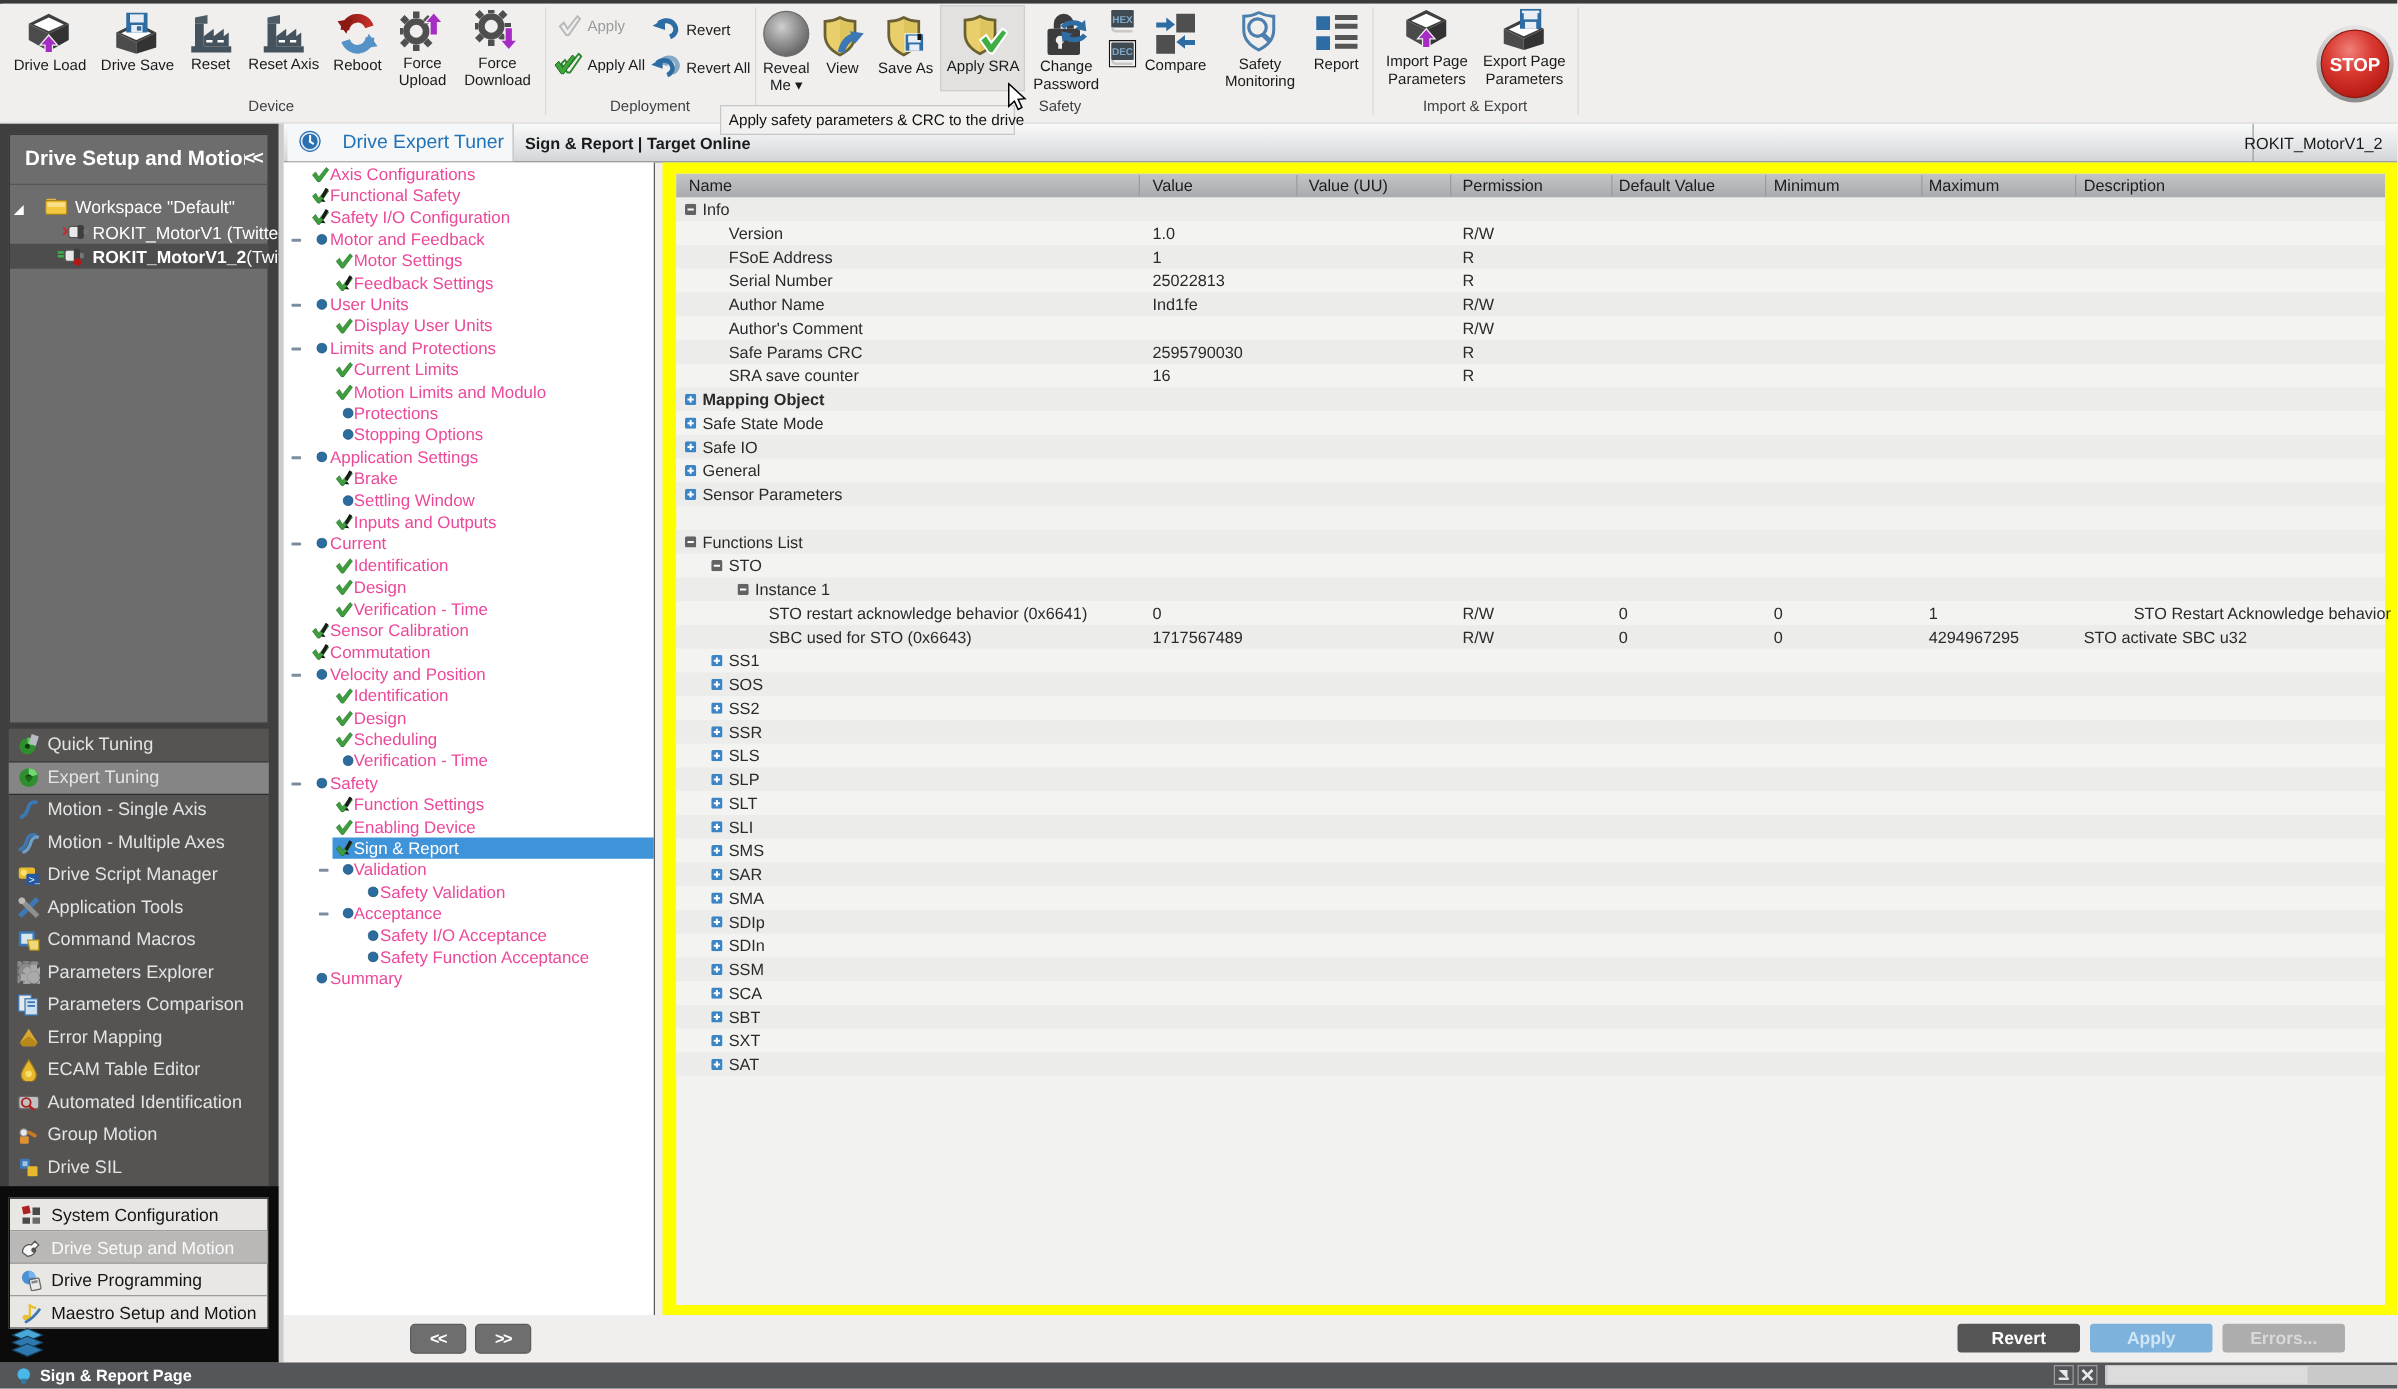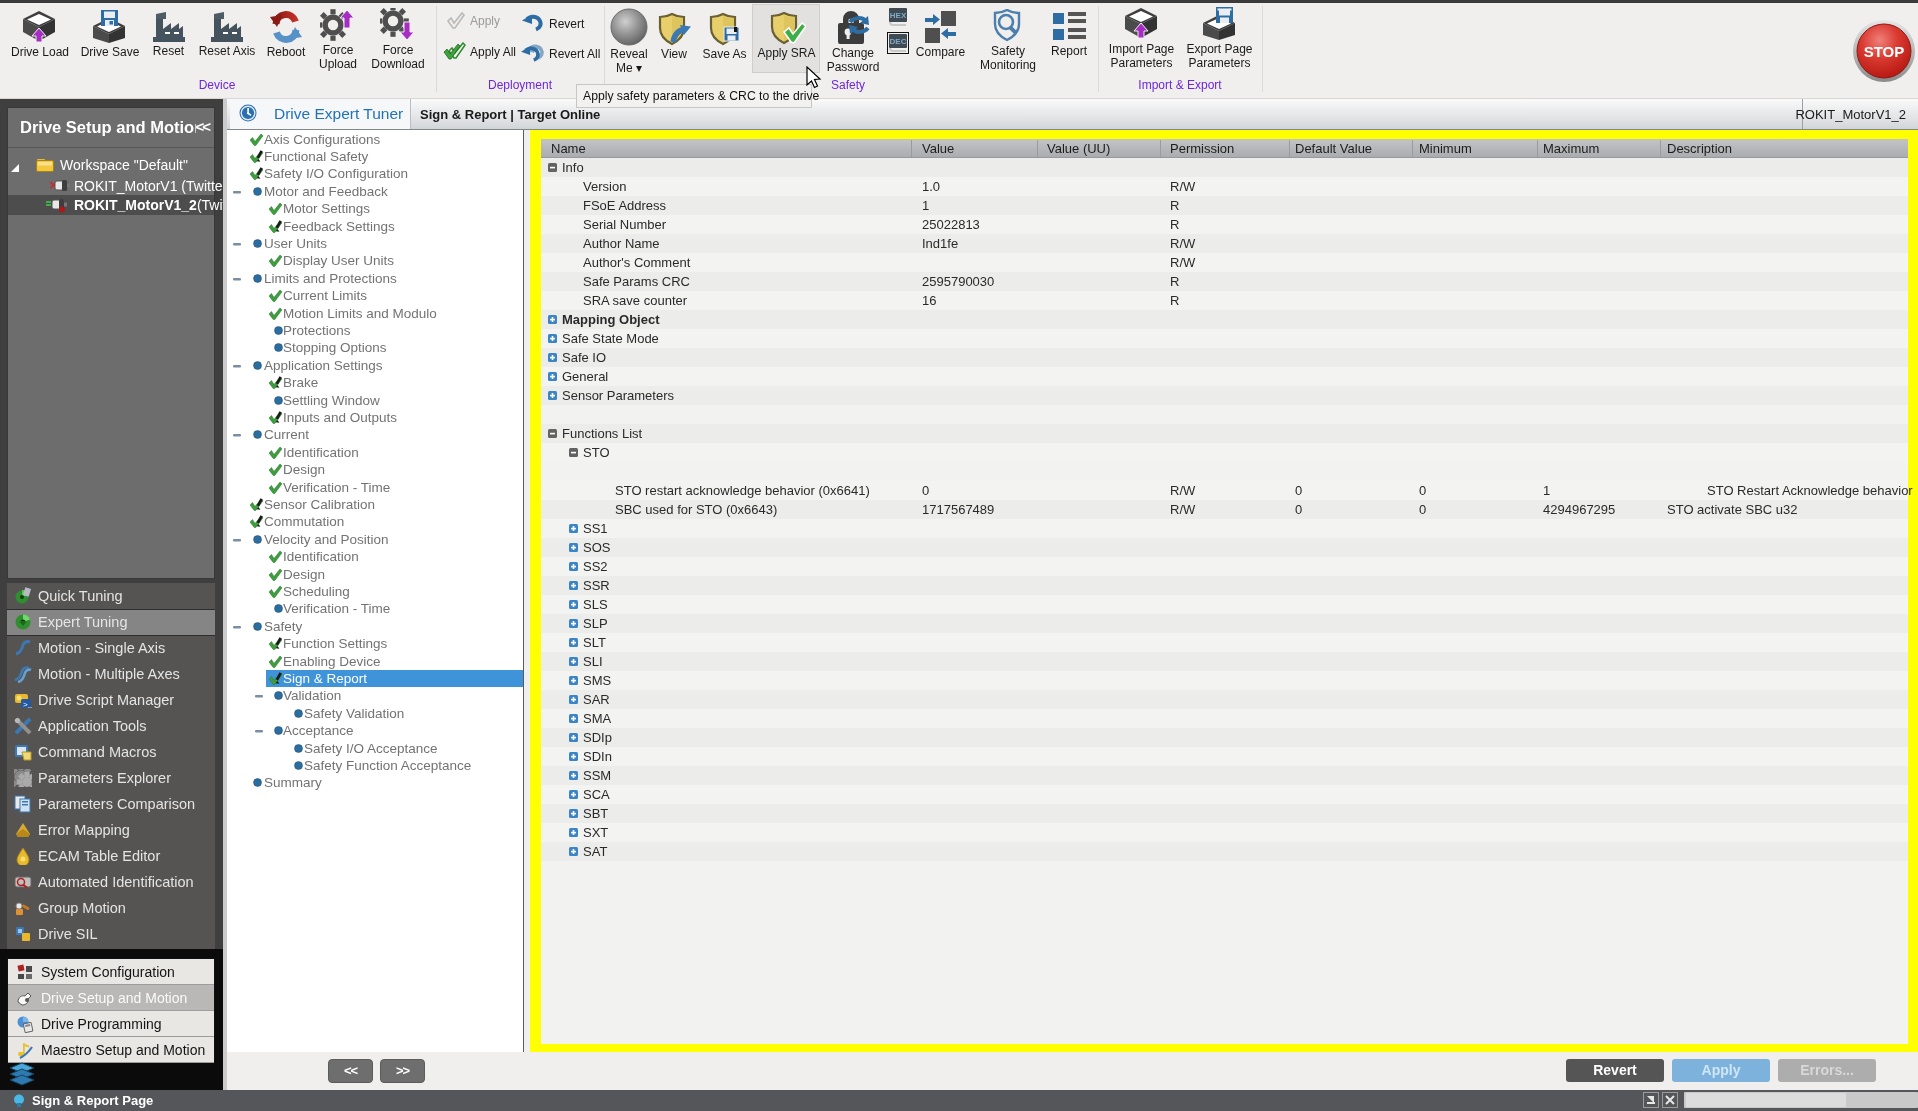--- a/index.html
+++ b/index.html
@@ -3,21 +3,21 @@
 <style>
 * { margin:0; padding:0; box-sizing:border-box; }
 html,body { width:1918px; height:1111px; overflow:hidden;
   font-family:"Liberation Sans", sans-serif; background:#f0efee; }
 .abs { position:absolute; }
 #app { position:relative; width:1918px; height:1111px; background:#f0efee; }
 
 
 #topstrip { left:0; top:0; width:1918px; height:3px; background:#3a3a3a; }
 #ribbon { left:0; top:3px; width:1918px; height:96px; background:#f0efee; border-bottom:1px solid #d9d7d5; }
-.glabel { position:absolute; top:78px; font-size:12px; color:#6d28d9; white-space:nowrap; }
+.glabel { position:absolute; top:78px; font-size:12px; color:#404040; white-space:nowrap; }
 .vsep { position:absolute; top:6px; height:86px; width:1px; background:#dcdad8; }
 .btn-big { position:absolute; text-align:center; font-size:12px; color:#1a1a1a; line-height:13.5px; }
 .btn-big svg { display:block; margin:0 auto 2px auto; }
 .smallbtn { position:absolute; font-size:12px; color:#1a1a1a; white-space:nowrap; }
 .smallbtn svg { vertical-align:-4px; margin-right:4px; }
 .dis { color:#9a9a9a; }
 #applysra-box { left:752px; top:4px; width:68px; height:69px; background:#e2e1e0; border:1px solid #d0cecd; }
 
 
 #tabbar { left:227px; top:99px; width:1691px; height:31px;
@@ -45,21 +45,21 @@
   border-top:1px solid #2e2e2e; border-bottom:1px solid #2e2e2e; }
 #sb-black { position:absolute; left:0px; top:850px; width:223px; height:141px; background:#0b0b0b; }
 #sb-botbox { position:absolute; left:7px; top:859px; width:208px; height:105px; background:#e8e7e4; border:1px solid #111; }
 .bnavitem { position:absolute; left:0; width:100%; height:26px; color:#141414; font-size:14px; border-bottom:1px solid #9c9c9c; }
 .bnavitem .lbl { position:absolute; left:33px; top:5px; white-space:nowrap; }
 .bnavitem svg { position:absolute; left:8px; top:4px; }
 #layersicon { position:absolute; left:9px; top:963px; }
 
 
 #treepanel { left:227px; top:130px; width:297px; height:922px; background:#fff; border-right:1px solid #5c5c5c; }
-.titem { position:absolute; font-size:13.5px; color:#737373; white-space:nowrap; height:17px; }
+.titem { position:absolute; font-size:13.5px; color:#ec4899; white-space:nowrap; height:17px; }
 #tsel { position:absolute; background:#3f93d8; }
 #btnstrip { left:227px; top:1052px; width:1691px; height:38px; background:#f0efee; }
 .navbtn { position:absolute; top:7px; width:45px; height:24px; background:#6e6e6e; border:1px solid #5c5c5c;
   border-radius:4px; color:#fff; font-size:13px; font-weight:bold; text-align:center; line-height:22px; letter-spacing:-1px; }
 .actbtn { position:absolute; top:7px; width:98px; height:23px; border-radius:3px; font-size:14px; font-weight:bold;
   text-align:center; line-height:23px; }
 
 
 #yellowbox { left:530px; top:130px; width:1388px; height:922px; background:#ffff00; }
 #grid { position:absolute; left:11px; top:9px; width:1367px; height:905px; background:#f2f2f1; }
@@ -870,20 +870,27 @@
           </svg>
           <div class="gcell" style="left:21px;">Functions List</div>
         </div>
 <div class="grow rowa" style="top:304px;">
           <svg width="9" height="9" style="position:absolute; left:28px; top:5px;">
             <rect x="0" y="0" width="9" height="9" rx="1.5" fill="#636363"></rect>
             <rect x="2" y="3.8" width="5" height="1.6" fill="#fff"></rect>
           </svg>
           <div class="gcell" style="left:42px;">STO</div>
         </div>
+<div class="grow rowb" style="top:323px;">
+          <svg width="9" height="9" style="position:absolute; left:49px; top:5px;">
+            <rect x="0" y="0" width="9" height="9" rx="1.5" fill="#636363"></rect>
+            <rect x="2" y="3.8" width="5" height="1.6" fill="#fff"></rect>
+          </svg>
+          <div class="gcell" style="left:63px;">Instance 1</div>
+        </div>
 <div class="grow rowa" style="top:342px;">
           <div class="gcell" style="left:74px;">STO restart acknowledge behavior (0x6641)</div>
           <div class="gcell" style="left:381px;">0</div>
           <div class="gcell" style="left:629px;">R/W</div>
           <div class="gcell" style="left:754px;">0</div>
           <div class="gcell" style="left:878px;">0</div>
           <div class="gcell" style="left:1002px;">1</div>
           <div class="gcell" style="left:1126px;margin-left:40px;">STO Restart Acknowledge behavior</div>
         </div>
 <div class="grow rowb" style="top:361px;">

